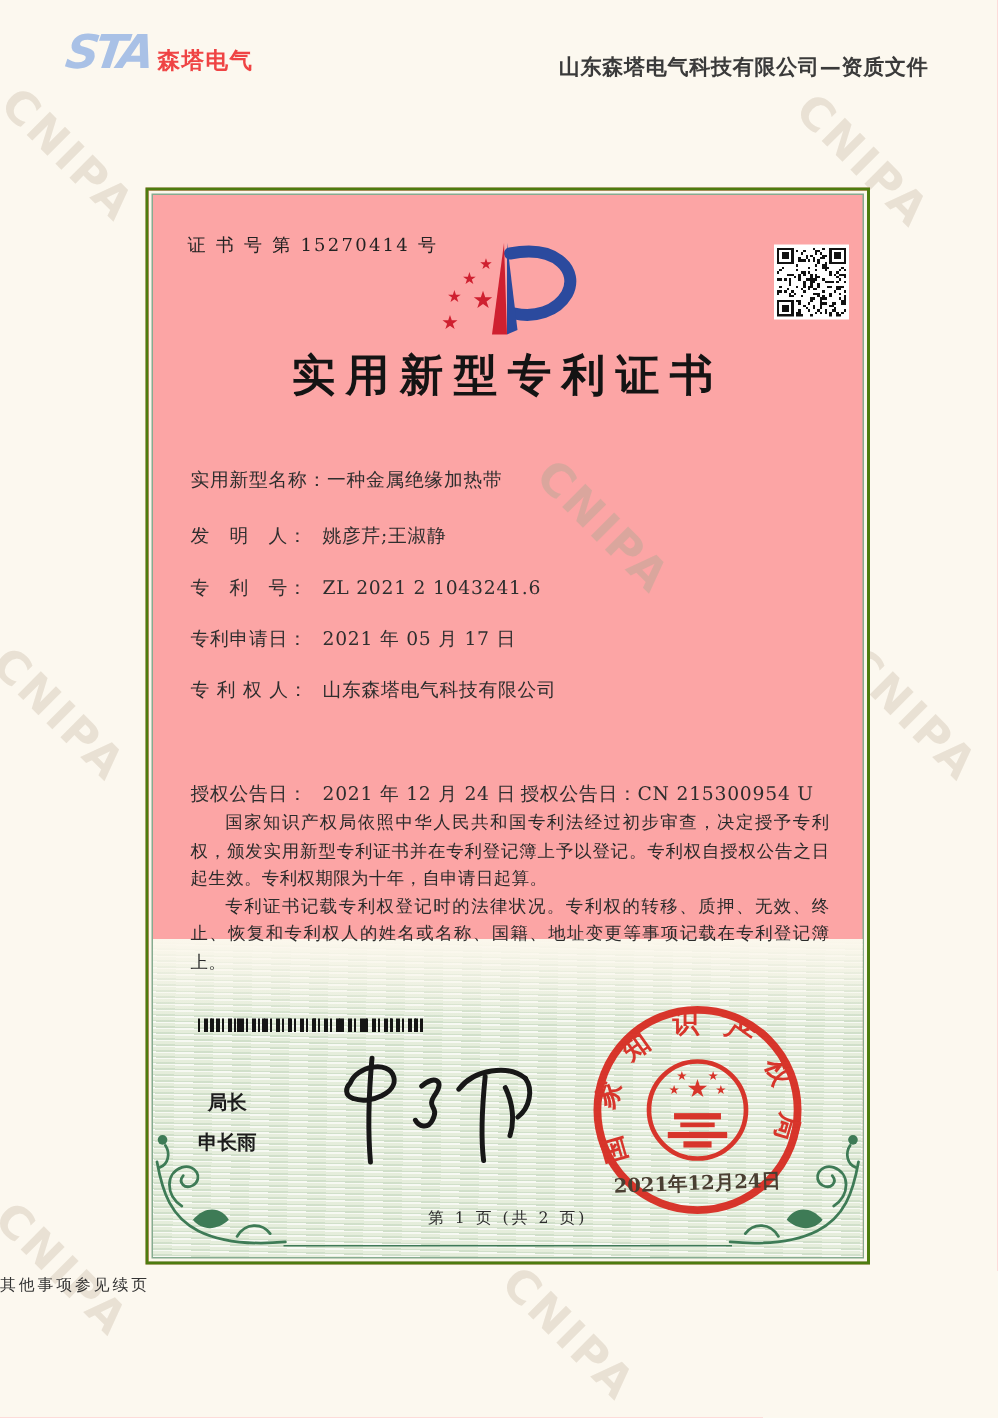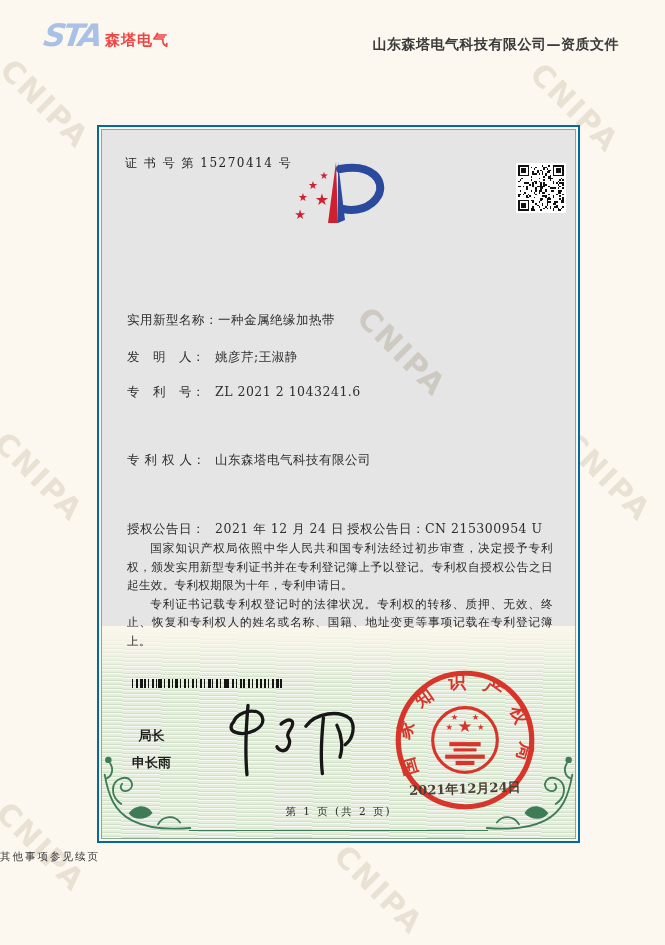--- a/index.html
+++ b/index.html
@@ -13,22 +13,22 @@
   .logo-cn{font-family:"DejaVu Sans","Liberation Sans",sans-serif;font-weight:bold;
            font-size:15px;color:#ef4444;margin:11px 0 0 5px;letter-spacing:1px;}
   .hdr-right{position:absolute;right:46px;top:36px;font-family:"DejaVu Sans","Liberation Sans",sans-serif;
              font-size:14px;font-weight:bold;color:#3a3a3a;letter-spacing:.5px;}
   
   .wm{position:absolute;font-family:"DejaVu Sans","Liberation Sans",sans-serif;font-size:30px;
       font-weight:bold;letter-spacing:2px;color:rgba(193,180,158,.33);transform:rotate(45deg);
       transform-origin:left top;pointer-events:none;z-index:1;}
   .wm-dark{color:rgba(178,168,148,.45);}
   
-  .cert{position:absolute;left:97px;top:125px;width:479px;height:714px;background:#e5e5e5;
-        border:2px solid #0369a1;box-shadow:inset 0 0 0 2px #fbf7ec, inset 0 0 0 3px #86ab90;z-index:2;}
+  .cert{position:absolute;left:97px;top:125px;width:479px;height:714px;background:#fca5a5;
+        border:2px solid #4d7c0f;box-shadow:inset 0 0 0 2px #fbf7ec, inset 0 0 0 3px #86ab90;z-index:2;}
   .cert-texture{position:absolute;left:3px;right:3px;bottom:3px;height:212px;
         background:
           linear-gradient(180deg,#fbf7ec 0%,rgba(251,247,236,0) 26%),
           repeating-linear-gradient(1.5deg, rgba(255,255,255,.65) 0 1px, rgba(150,185,152,.28) 1px 2px, rgba(226,236,217,.4) 2px 4px),
           #e7eedd;}
   .cert-no{position:absolute;left:26px;top:28px;font-size:12px;letter-spacing:1.5px;color:#222;}
   .qr{position:absolute;right:12px;top:36px;width:46px;height:46px;background:#fff;padding:2px;}
   .qr svg{width:100%;height:100%;shape-rendering:crispEdges;}
   .emblem{position:absolute;left:50%;top:32px;transform:translateX(-50%);width:118px;height:70px;}
   .cert-title{position:absolute;left:0;right:0;top:104px;text-align:center;font-size:29px;
@@ -289,42 +289,46 @@
       <path d="M60,10 C92,4 106,22 98,37 C91,49 76,53 63,50" fill="none" stroke="#2b4a9e" stroke-width="8" stroke-linecap="round"></path>
       <polygon points="56,3 48,64 58,64" fill="#cf2030"></polygon>
       <polygon points="58,3 58,64 65,61" fill="#2b4a9e"></polygon>
       <text x="44" y="20" font-size="10" fill="#cf2030" text-anchor="middle">★</text>
       <text x="33" y="30" font-size="11" fill="#cf2030" text-anchor="middle">★</text>
       <text x="42" y="46" font-size="16" fill="#cf2030" text-anchor="middle">★</text>
       <text x="23" y="42" font-size="11" fill="#cf2030" text-anchor="middle">★</text>
       <text x="20" y="60" font-size="13" fill="#cf2030" text-anchor="middle">★</text>
     </svg>
 
+    <div class="cert-title">实用新型专利证书</div>
 
     <div class="frow r1">
       <span class="flabel">实用新型名称：</span><span>一种金属绝缘加热带</span>
     </div>
     <div class="frow r2">
       <span class="flabel">发　明　人：</span><span>姚彦芹;王淑静</span>
     </div>
     <div class="frow r3">
       <span class="flabel">专　利　号：</span><span>ZL 2021 2 1043241.6</span>
+    </div>
+    <div class="frow r4">
+      <span class="flabel">专利申请日：</span><span>2021 年 05 月 17 日</span>
     </div>
     <div class="frow r5">
       <span class="flabel">专 利 权 人：</span><span>山东森塔电气科技有限公司</span>
     </div>
     <div class="frow r7">
       <span class="flabel">授权公告日：</span><span>2021 年 12 月 24 日</span>
       <span class="fpair2">
         <span>授权公告日：</span><span>CN 215300954 U</span>
       </span>
     </div>
 
     <div class="paras">
-      <p>国家知识产权局依照中华人民共和国专利法经过初步审查，决定授予专利权，颁发实用新型专利证书并在专利登记簿上予以登记。专利权自授权公告之日起生效。专利权期限为十年，专利申请日。</p>
+      <p>国家知识产权局依照中华人民共和国专利法经过初步审查，决定授予专利权，颁发实用新型专利证书并在专利登记簿上予以登记。专利权自授权公告之日起生效。专利权期限为十年，自申请日起算。</p>
       <p>专利证书记载专利权登记时的法律状况。专利权的转移、质押、无效、终止、恢复和专利权人的姓名或名称、国籍、地址变更等事项记载在专利登记簿上。</p>
     </div>
 
     <div class="barcode"></div>
 
     <div class="director">
       <div>局长</div>
       <div>申长雨</div>
     </div>
 

